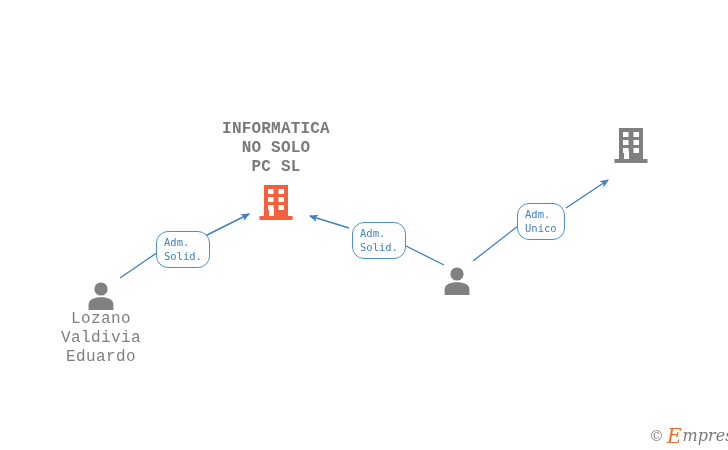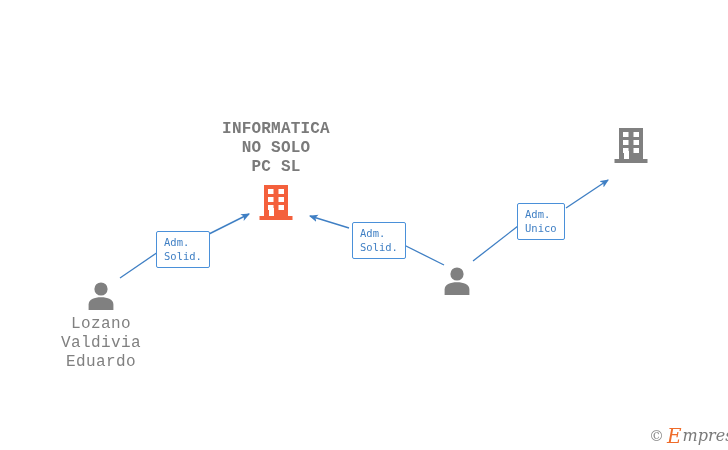--- a/index.html
+++ b/index.html
@@ -47,21 +47,21 @@
     letter-spacing: 0.2px;
   }
   .icon-wrap {
     display: flex;
     justify-content: center;
     align-items: center;
   }
   .edge-badge {
     position: absolute;
     border: 1.3px solid #4a90d9;
-    border-radius: 2px;
+    border-radius: 12px;
     background: #ffffff;
     color: #3f7fc4;
     font-size: 10.5px;
     line-height: 14px;
     font-family: "DejaVu Sans Mono", "Liberation Mono", monospace;
     padding: 3px 7px 4px 7px;
     white-space: pre-line;
     text-align: left;
     box-sizing: border-box;
   }
@@ -151,21 +151,21 @@
   </div>
 
   <div class="node" style="left:41px; top:280px; width:120px;">
     <div class="icon-wrap">
       <svg width="30" height="30" viewBox="0 0 30 30">
         <circle cx="15" cy="9" r="6.6" fill="#808080"></circle>
         <path d="M2.6,30 L2.6,24.5 C2.6,19.6 8.1,17.2 15,17.2
                  C21.9,17.2 27.4,19.6 27.4,24.5 L27.4,30 Z" fill="#808080"></path>
       </svg>
     </div>
-    <div class="node-label" style="margin-top:5px;">Lozano
+    <div class="node-label" style="">Lozano
 Valdivia
 Eduardo</div>
   </div>
 
   <div class="node" style="left:397px; top:265px; width:120px;">
     <div class="icon-wrap">
       <svg width="30" height="30" viewBox="0 0 30 30">
         <circle cx="15" cy="9" r="6.6" fill="#808080"></circle>
         <path d="M2.6,30 L2.6,24.5 C2.6,19.6 8.1,17.2 15,17.2
                  C21.9,17.2 27.4,19.6 27.4,24.5 L27.4,30 Z" fill="#808080"></path>

